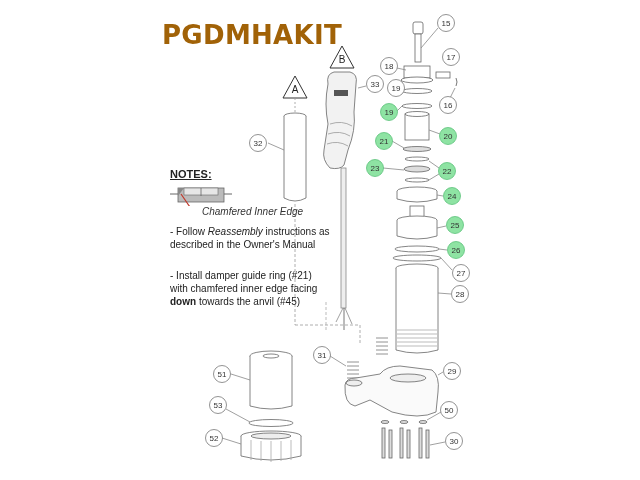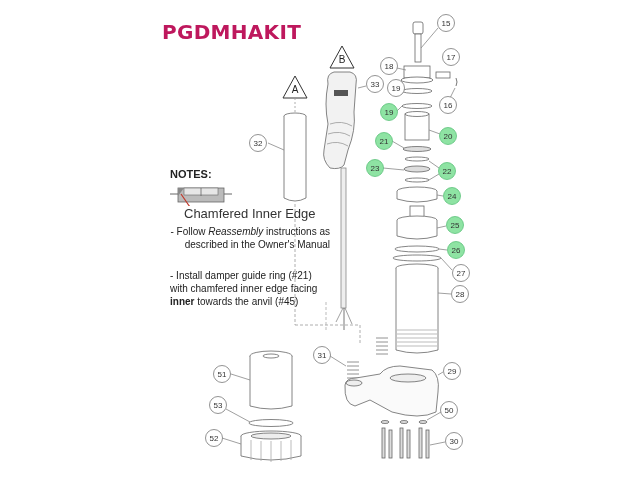--- a/index.html
+++ b/index.html
@@ -1,22 +1,22 @@
 <!DOCTYPE html>
 <html><head>
 <meta charset="utf-8">
 <style>
   html,body{margin:0;padding:0;background:#ffffff;}
   body{width:640px;height:480px;position:relative;overflow:hidden;font-family:"DejaVu Sans",sans-serif;}
-  #title{position:absolute;left:162px;top:20px;font-family:"DejaVu Sans",sans-serif;font-weight:bold;font-size:20px;color:#be185d;letter-spacing:0.3px;}
+  #title{position:absolute;left:162px;top:20px;font-family:"DejaVu Sans",sans-serif;font-weight:bold;font-size:26px;color:#a16207;letter-spacing:0.3px;}
   #notes{position:absolute;left:170px;top:168px;width:160px;font-family:"Liberation Sans",sans-serif;color:#222;}
-  #notes-heading{font-weight:bold;font-size:11px;margin-bottom:0;}
-  #chamfer-label{position:absolute;left:14px;top:38px;font-size:13px;color:#333;white-space:nowrap;}
+  #notes-heading{font-weight:bold;font-size:11px;margin-bottom:0;text-decoration:underline;}
+  #chamfer-label{position:absolute;left:32px;top:38px;font-style:italic;font-size:10px;color:#333;white-space:nowrap;}
   .note{font-size:10px;line-height:13px;}
-  #note1{position:absolute;left:0;top:57px;width:160px;text-align:right;}
+  #note1{position:absolute;left:0;top:57px;width:160px;}
   #note2{position:absolute;left:0;top:101px;width:160px;}
   svg#diagram{position:absolute;left:0;top:0;}
   .callout text{font-family:"Liberation Sans",sans-serif;font-size:8px;fill:#333;text-anchor:middle;dominant-baseline:central;}
 </style>
 </head>
 <body>
 
 <div id="title">PGDMHAKIT</div>
 
 <svg id="diagram" width="640" height="480" viewBox="0 0 640 480">
@@ -285,14 +285,14 @@
     <line x1="0" y1="10" x2="8" y2="10" stroke="#666" stroke-width="1"></line>
     <line x1="54" y1="10" x2="62" y2="10" stroke="#666" stroke-width="1"></line>
     <rect x="8" y="4" width="46" height="14" fill="#bbb" stroke="#666" stroke-width="0.8"></rect>
     <rect x="14" y="4" width="34" height="7" fill="#e6e6e6" stroke="#666" stroke-width="0.6"></rect>
     <line x1="31" y1="4" x2="31" y2="12" stroke="#666" stroke-width="0.8"></line>
     <polygon points="8,4 14,4 8,12" fill="#888"></polygon>
     <line x1="22" y1="26" x2="11" y2="10" stroke="#c0392b" stroke-width="1.2"></line>
   </svg>
   <div id="chamfer-label">Chamfered Inner Edge</div>
   <div id="note1" class="note"><span>- Follow </span><em>Reassembly</em><span> instructions as described in the Owner's Manual</span></div>
-  <div id="note2" class="note"><span>- Install damper guide ring (#21) with chamfered inner edge facing </span><strong>inner</strong><span> towards the anvil (#45)</span></div>
+  <div id="note2" class="note"><span>- Install damper guide ring (#21) with chamfered inner edge facing </span><strong>down</strong><span> towards the anvil (#45)</span></div>
 </div>
 
 </body></html>

